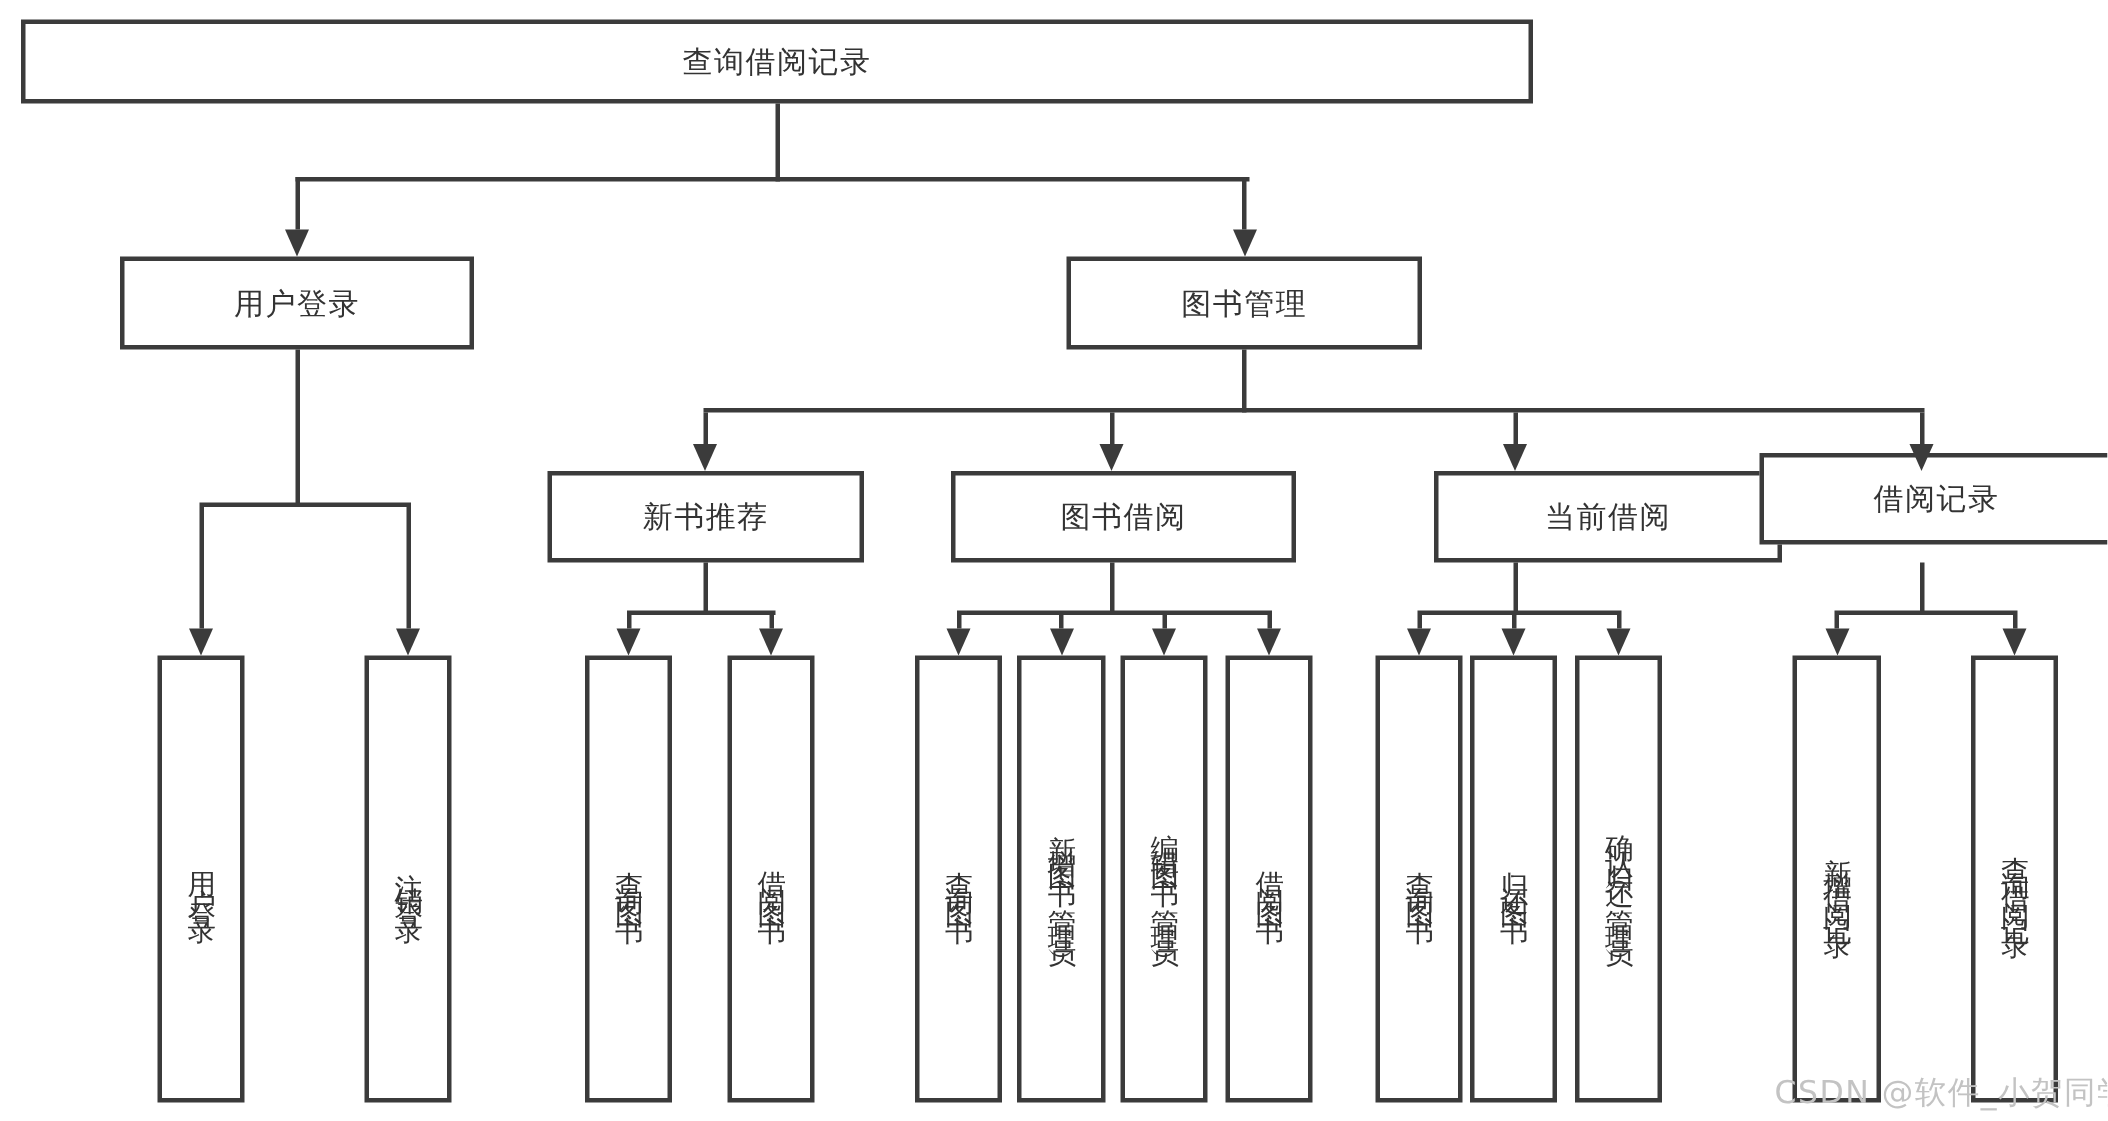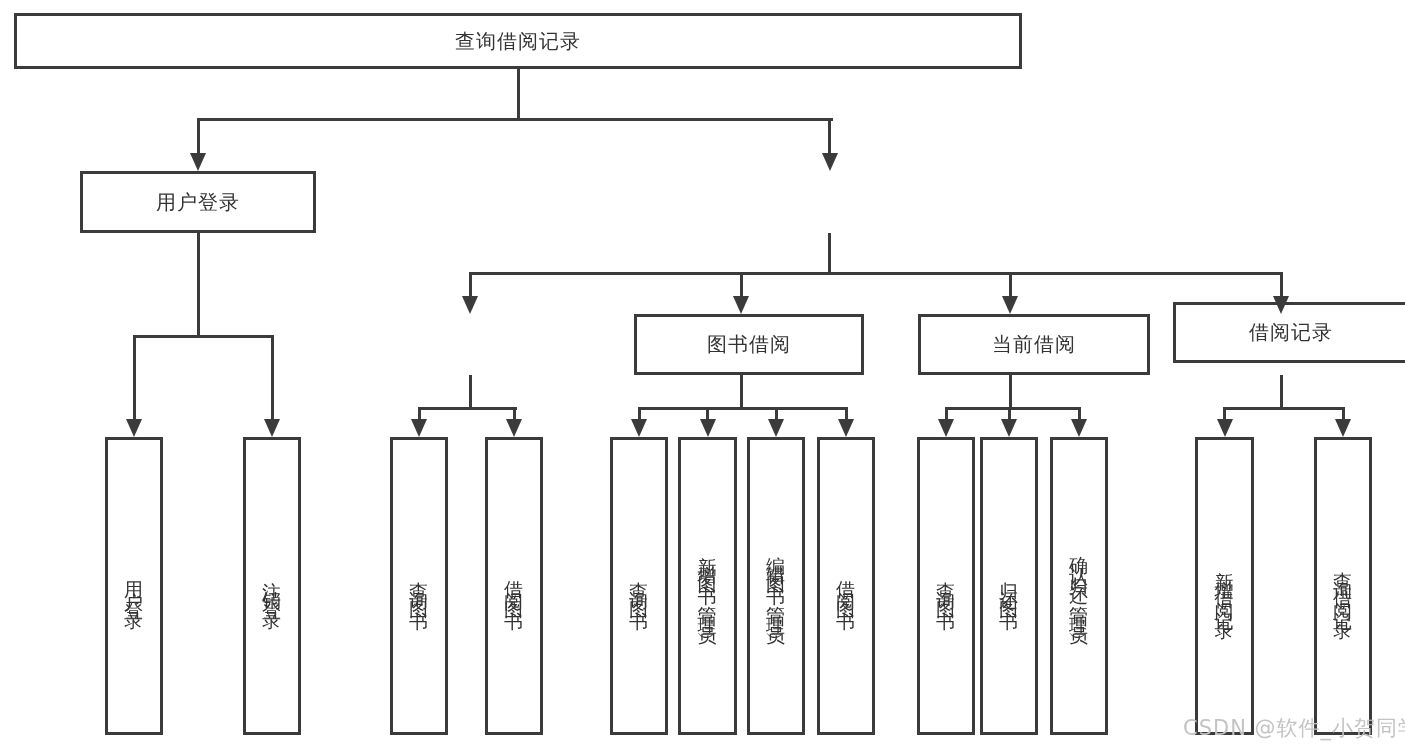--- a/index.html
+++ b/index.html
@@ -39,25 +39,31 @@
 
 <div class="stage">
 
   <div class="box h" style="left:14px;top:13px;width:1008px;height:56px">
     <span class="lbl">查询借阅记录</span>
   </div>
 
   <div class="box h" style="left:80px;top:171px;width:236px;height:62px">
     <span class="lbl">用户登录</span>
   </div>
+  <div class="box h" style="left:711px;top:171px;width:237px;height:62px">
+    <span class="lbl">图书管理</span>
+  </div>
 
+  <div class="box h" style="left:365px;top:314px;width:211px;height:61px">
+    <span class="lbl">新书推荐</span>
+  </div>
   <div class="box h" style="left:634px;top:314px;width:230px;height:61px">
     <span class="lbl">图书借阅</span>
   </div>
-  <div class="box h" style="left:918px;top:314px;width:232px;height:61px">
+  <div class="box h" style="left:956px;top:314px;width:232px;height:61px">
     <span class="lbl">当前借阅</span>
   </div>
   <div class="box h" style="left:1173px;top:302px;width:236px;height:61px">
     <span class="lbl">借阅记录</span>
   </div>
 
   <div class="box v" style="left:105px;top:437px;width:58px;height:298px">
     <span class="lbl">用户登录</span>
   </div>
   <div class="box v" style="left:243px;top:437px;width:58px;height:298px">

